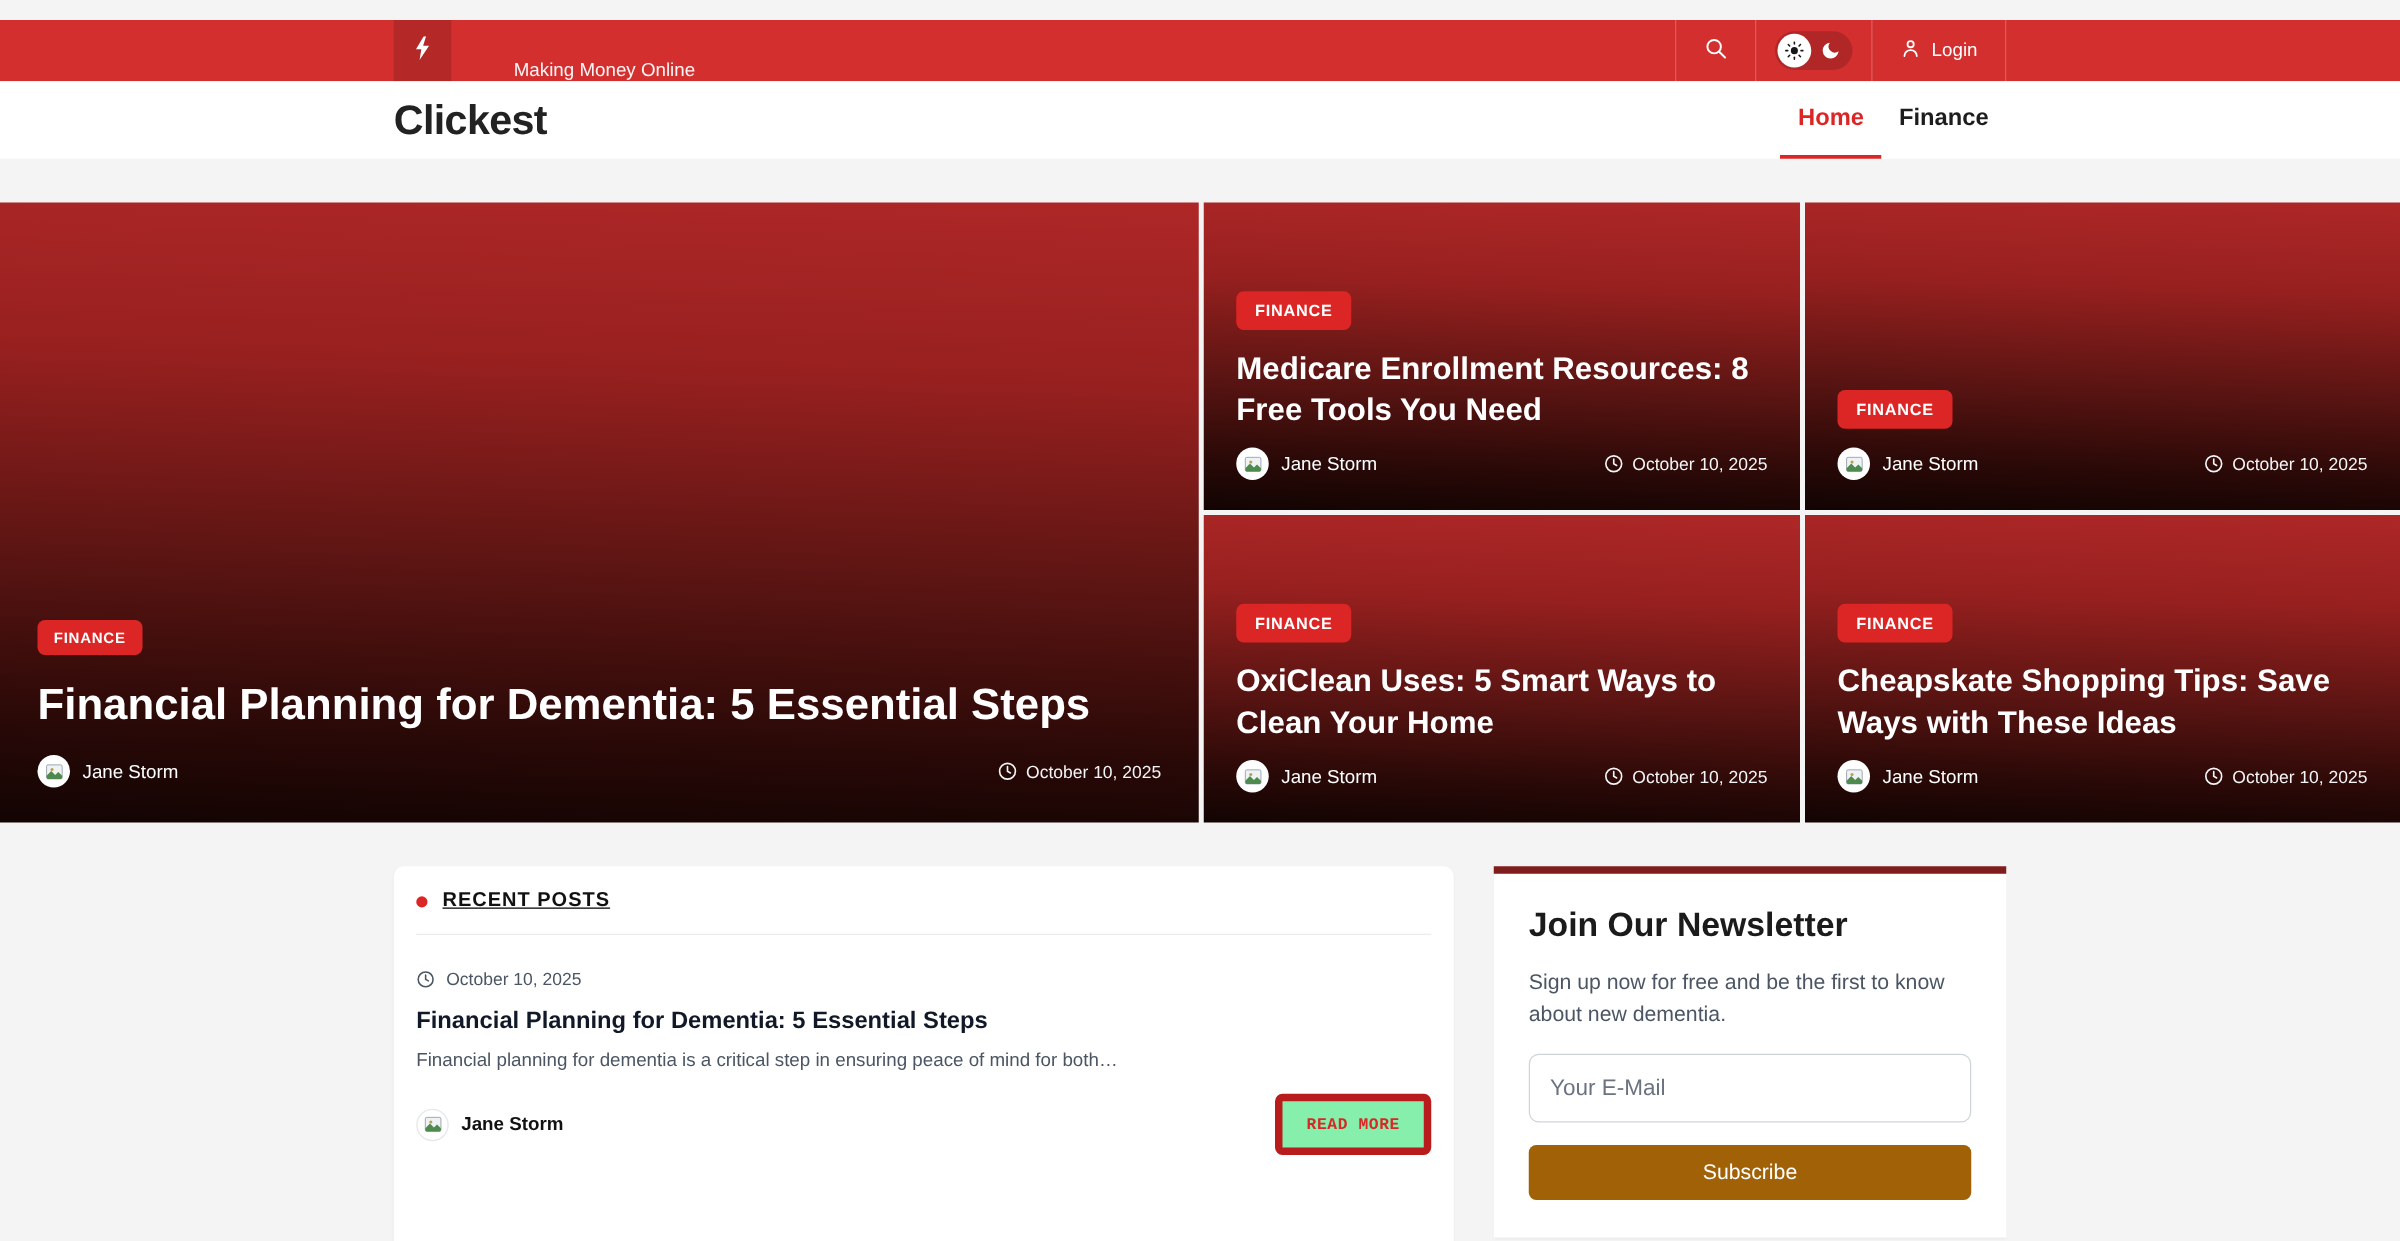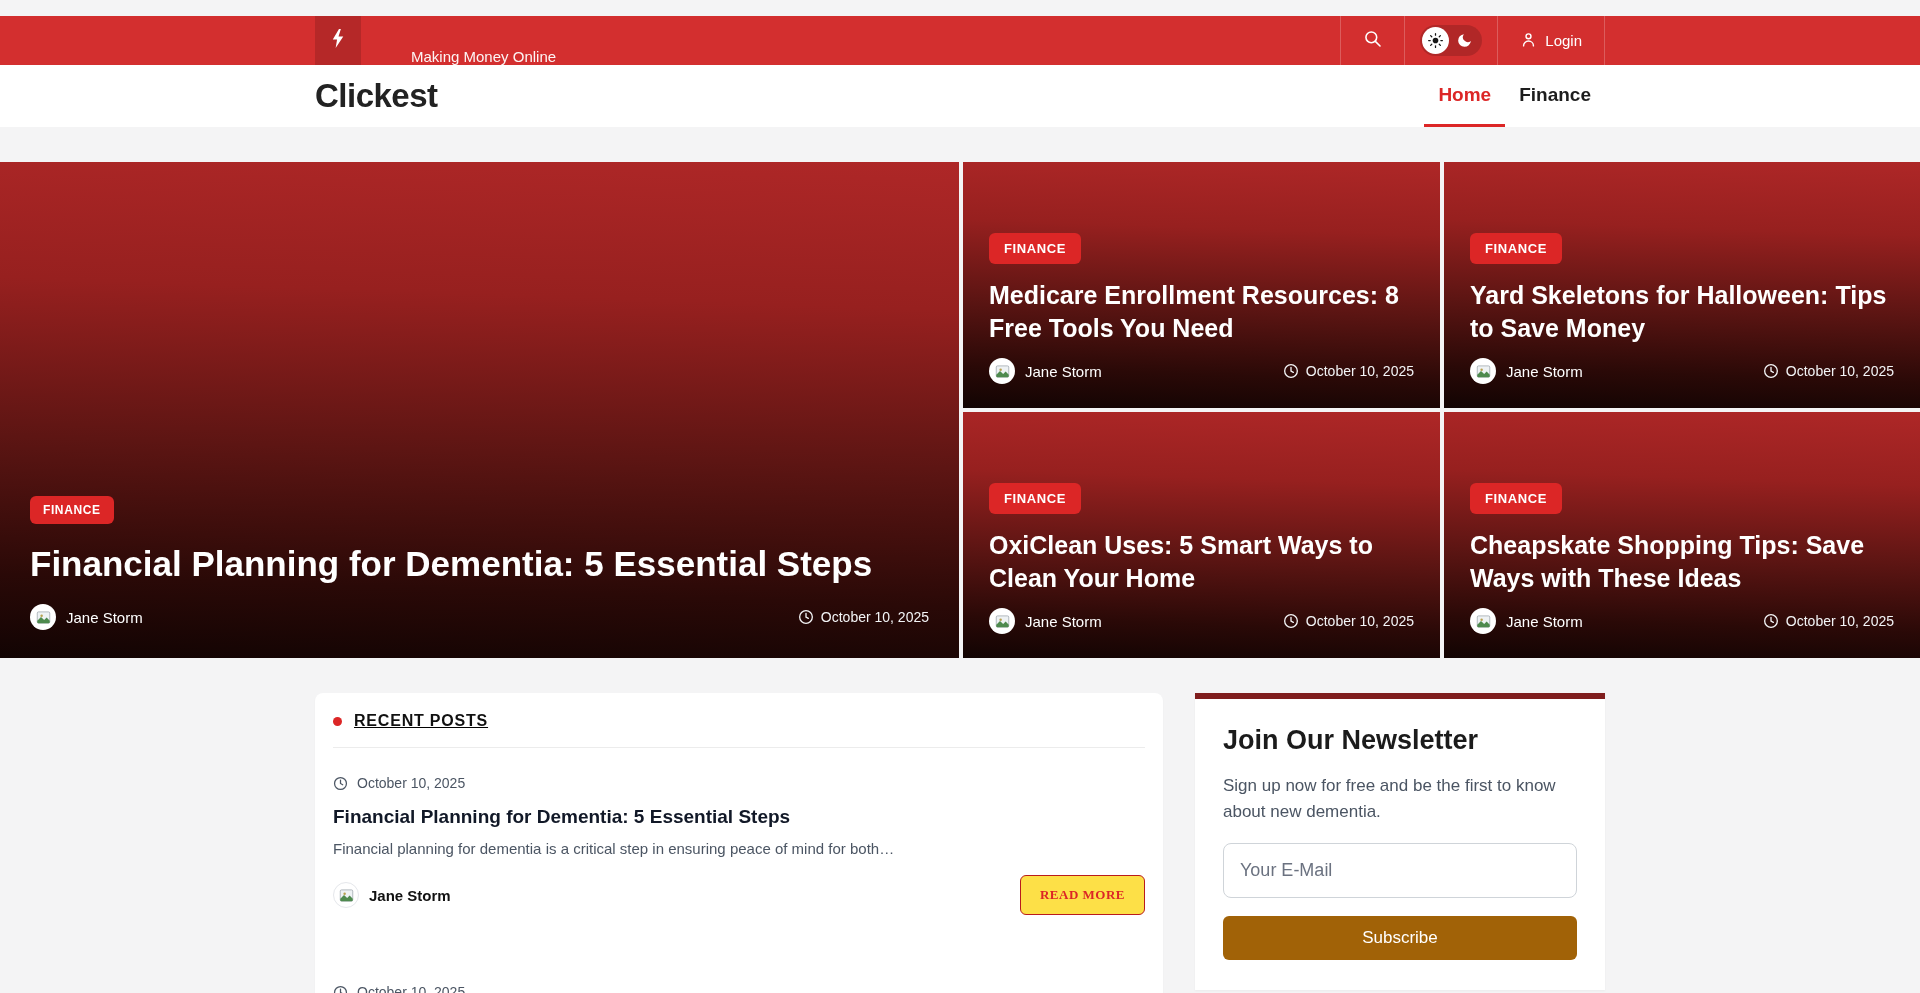--- a/index.html
+++ b/index.html
@@ -50,21 +50,21 @@
   .dot { width: 9px; height: 9px; border-radius: 50%; background: #dc2626; }
   .posts-title { font-size: 16px; font-weight: 700; letter-spacing: 0.8px; color: #111; }
   .post-item { padding: 27px 0 42px; }
   .post-date { display: flex; align-items: center; gap: 9px; color: #4b5563; font-size: 14px; }
   .post-date svg { width: 15px; height: 15px; }
   .post-item-title { font-size: 19px; font-weight: 700; color: #111827; margin-top: 15px; cursor: pointer; }
   .post-excerpt { font-size: 15px; color: #4b5563; margin-top: 12px; }
   .post-meta { display: flex; align-items: center; justify-content: space-between; margin-top: 18px; }
   .post-author { display: flex; align-items: center; gap: 10px; font-weight: 700; font-size: 15px; color: #111; }
   .post-author .avatar { border: 1px solid #e5e7eb; }
-  .read-more { border: 1px solid #b91c1c; color: #dc2626; background: #fde047; font-family: Liberation Serif, serif; font-size: 13px;
+  .read-more { border: 6px solid #b91c1c; color: #dc2626; background: #86efac; font-family: Liberation Mono, monospace; font-size: 13px;
                font-weight: 700; letter-spacing: 0.5px; padding: 11px 19px; border-radius: 6px; cursor: pointer; }
 
   .newsletter { flex: 1; background: #fff; border-top: 6px solid #7f1d1d; padding: 26px 28px 30px; box-shadow: 0 1px 2px rgba(0,0,0,0.04); }
   .newsletter-title { font-size: 27px; font-weight: 700; color: #1b1b1b; margin-bottom: 17px; }
   .newsletter-desc { font-size: 17px; color: #4b5563; line-height: 1.55; margin-bottom: 17px; }
   .email-input { width: 100%; height: 55px; border: 1px solid #cfd4d9; border-radius: 8px; padding: 0 16px;
                  font-size: 18px; color: #374151; font-family: inherit; background: #fff; }
   .email-input::placeholder { color: #6b7280; }
   .subscribe { width: 100%; height: 44px; background: #a16207; color: #fff; border: none; border-radius: 6px;
                font-size: 17px; font-family: inherit; margin-top: 18px; cursor: pointer; }
@@ -181,21 +181,20 @@
             <circle cx="12" cy="12" r="9.5"></circle>
             <path d="M12 6.5V12l3.5 2"></path>
           </svg>
         <span>October 10, 2025</span>
       </div>
     </div>
   </div>
 
   <div class="hero-card">
     <span class="badge">FINANCE</span>
-    <div class="hero-title">Yard Skeletons for Halloween: Tips to Save Money</div>
     <div class="meta">
       <div class="meta-author">
         <span class="avatar">
           <svg width="15" height="15" viewBox="0 0 24 24">
               <rect x="2" y="3" width="20" height="18" rx="2" fill="#eef2f4" stroke="#8a949c"></rect>
               <circle cx="9" cy="9" r="2" fill="#b7a04e"></circle>
               <path d="M2 17l6-6 5 5 4-4 5 5v2a2 2 0 0 1-2 2H4a2 2 0 0 1-2-2z" fill="#4e8a4e"></path>
             </svg>
         </span>
         <span>Jane Storm</span>

